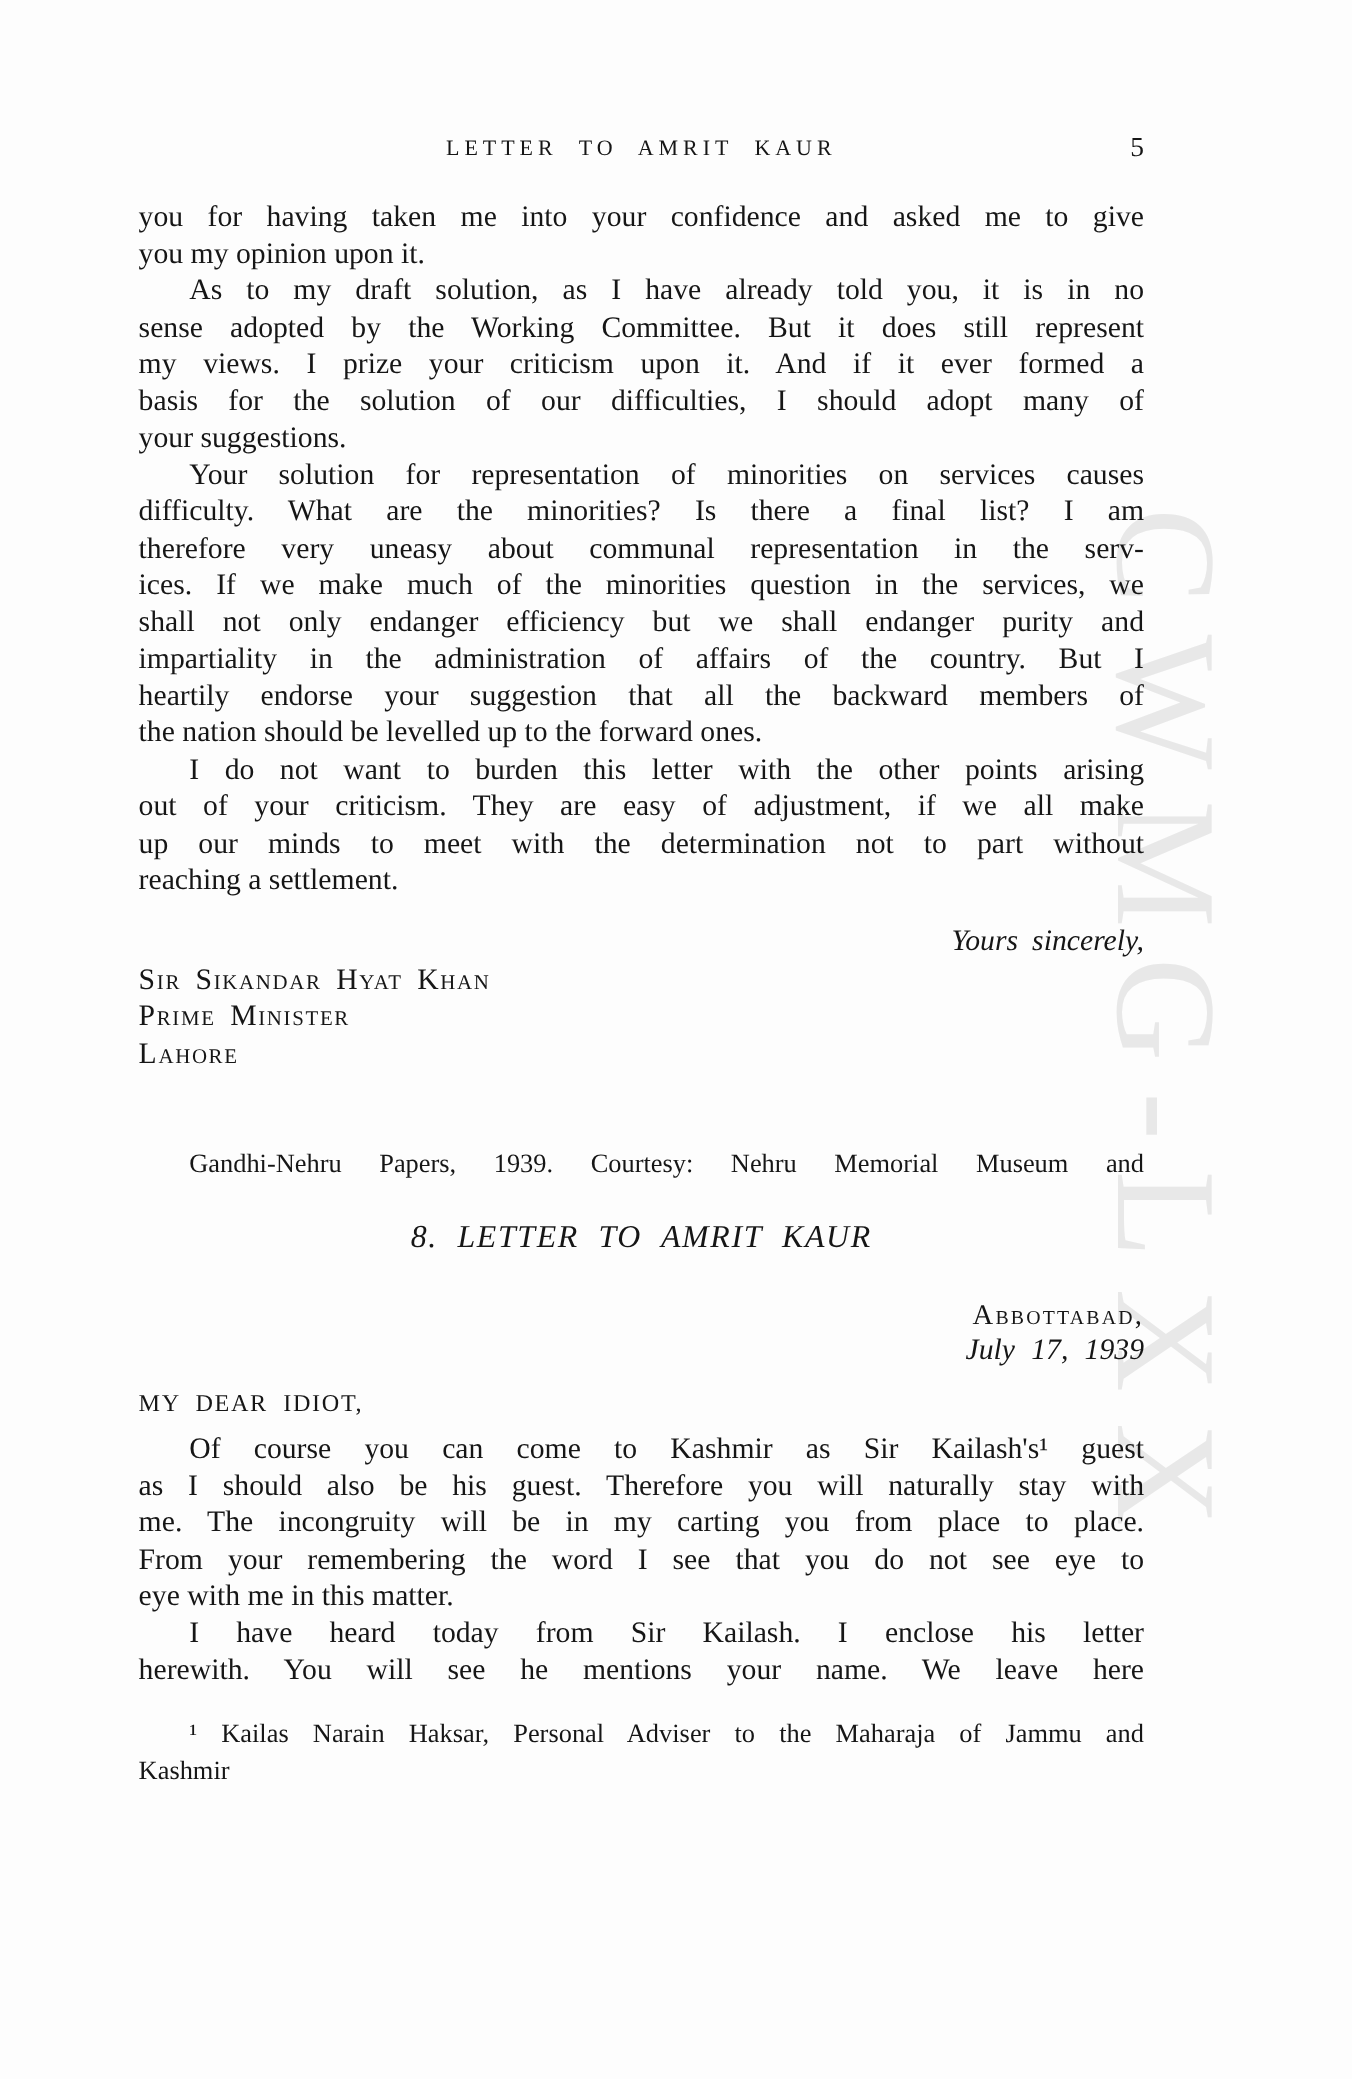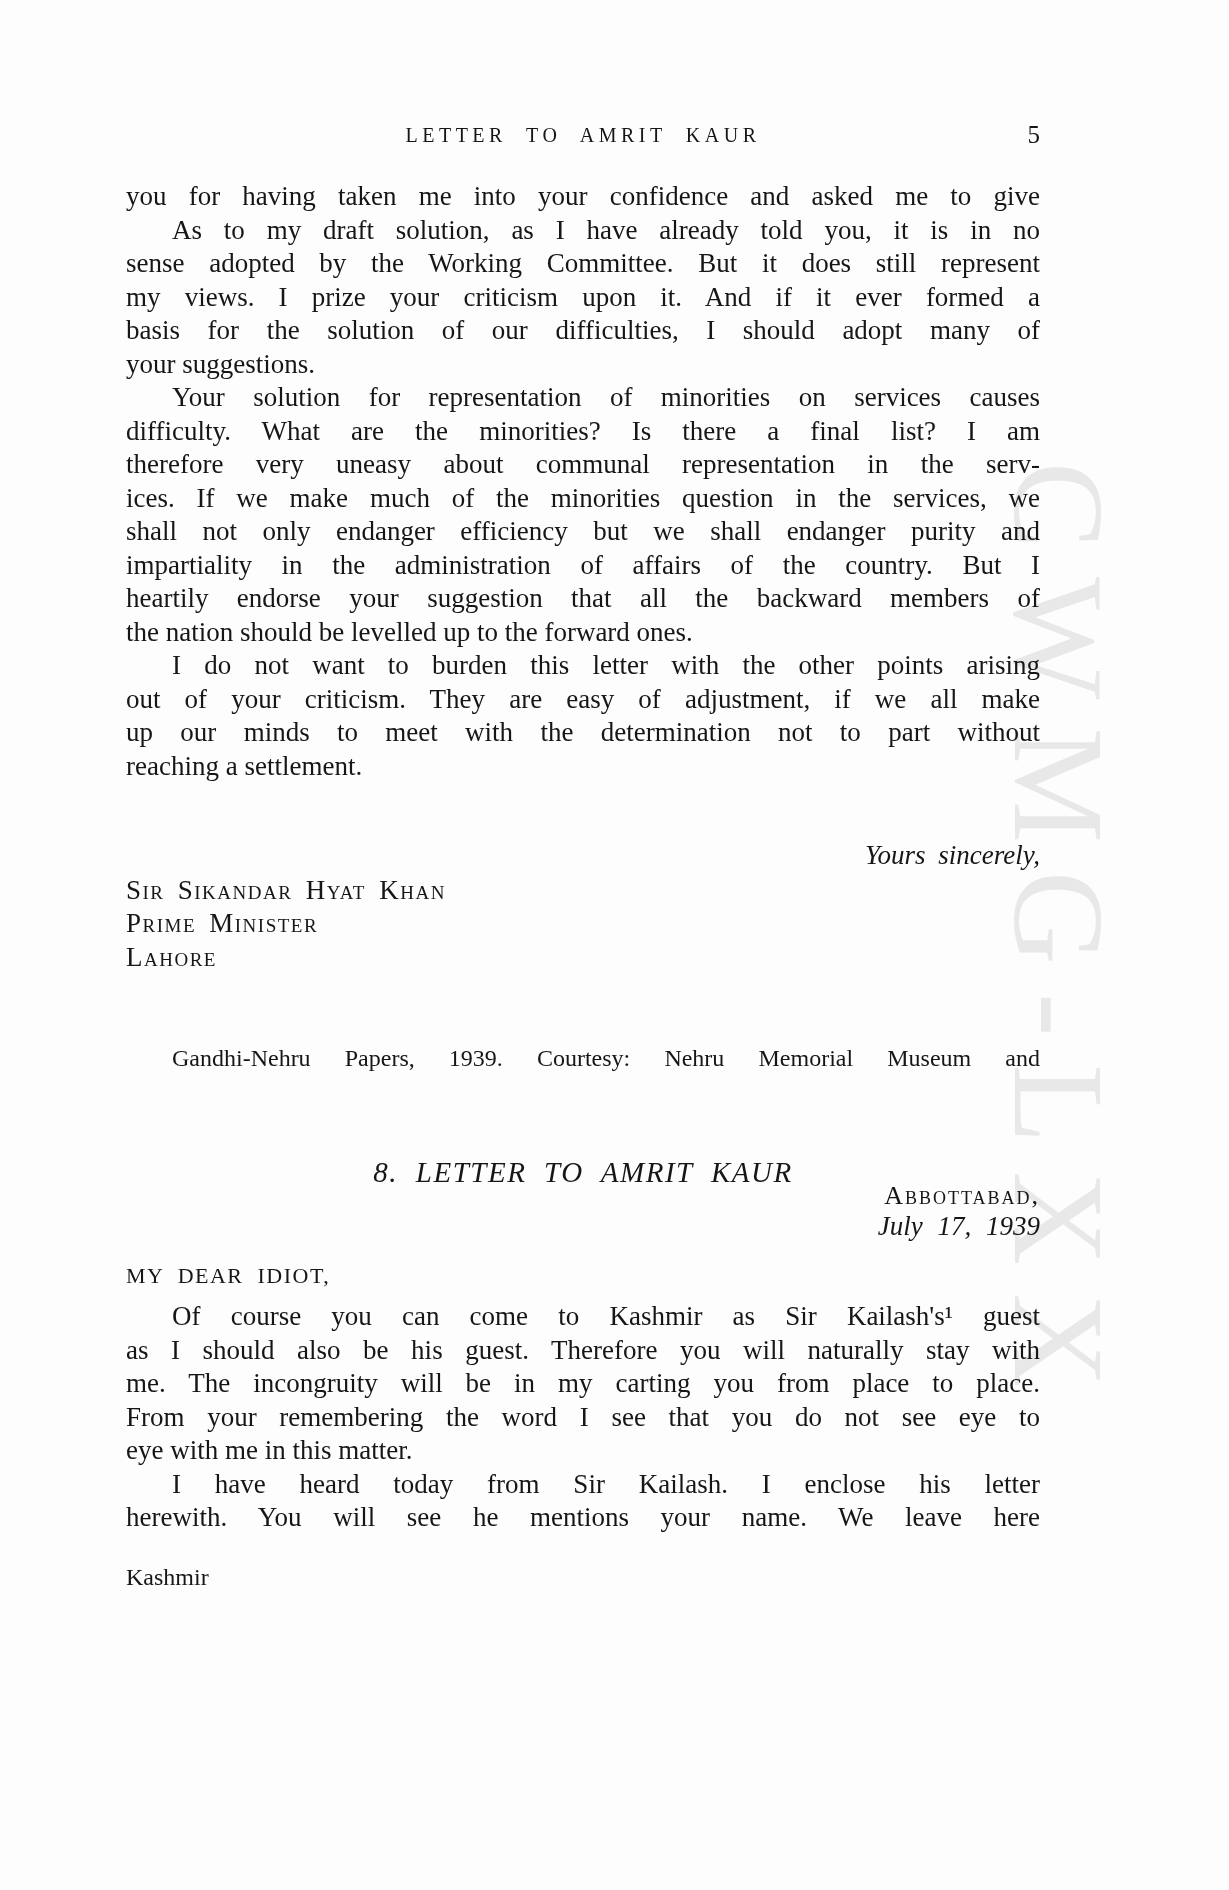--- a/index.html
+++ b/index.html
@@ -74,21 +74,21 @@
     word-spacing: 6px;
     margin-top: 10px;
   }
   
   .signature { top: 874px; font-size: 27px; line-height: 33.4px; }
   .sig-line { font-variant: small-caps; letter-spacing: 1.5px; word-spacing: 5px; }
   
   .source-note { top: 1042px; font-size: 24px; line-height: 32.5px; }
   
   .section-heading {
-    top: 1156px;
+    top: 1109px;
     text-align: center;
     font-style: italic;
     font-size: 29px;
     letter-spacing: 1.5px;
     word-spacing: 9px;
     font-weight: normal;
     margin: 0;
   }
   
   .dateline { top: 1180px; text-align: right; line-height: 31px; }
@@ -107,20 +107,21 @@
   <div class="watermark">CWMG-LXX</div>
 
   <div class="col running-head">
     <span class="rh-title">LETTER TO AMRIT KAUR</span>
     <span class="rh-page">5</span>
   </div>
 
   <section class="col bodytext letter1-body">
     <div class="para">
         <div class="pline">you for having taken me into your confidence and asked me to give</div>
+        <div class="pline end">you my opinion upon it.</div>
       </div>
     <div class="para">
         <div class="pline indent">As to my draft solution, as I have already told you, it is in no</div>
         <div class="pline">sense adopted by the Working Committee. But it does still represent</div>
         <div class="pline">my views. I prize your criticism upon it. And if it ever formed a</div>
         <div class="pline">basis for the solution of our difficulties, I should adopt many of</div>
         <div class="pline end">your suggestions.</div>
       </div>
     <div class="para">
         <div class="pline indent">Your solution for representation of minorities on services causes</div>
@@ -172,16 +173,17 @@
         <div class="pline">From your remembering the word I see that you do not see eye to</div>
         <div class="pline end">eye with me in this matter.</div>
       </div>
     <div class="para">
         <div class="pline indent">I have heard today from Sir Kailash. I enclose his letter</div>
         <div class="pline">herewith. You will see he mentions your name. We leave here</div>
       </div>
   </section>
 
   <div class="col footnote">
+      <div class="pline indent">¹ Kailas Narain Haksar, Personal Adviser to the Maharaja of Jammu and</div>
       <div class="pline end">Kashmir</div>
     </div>
 
 </div>
 
 </body></html>

